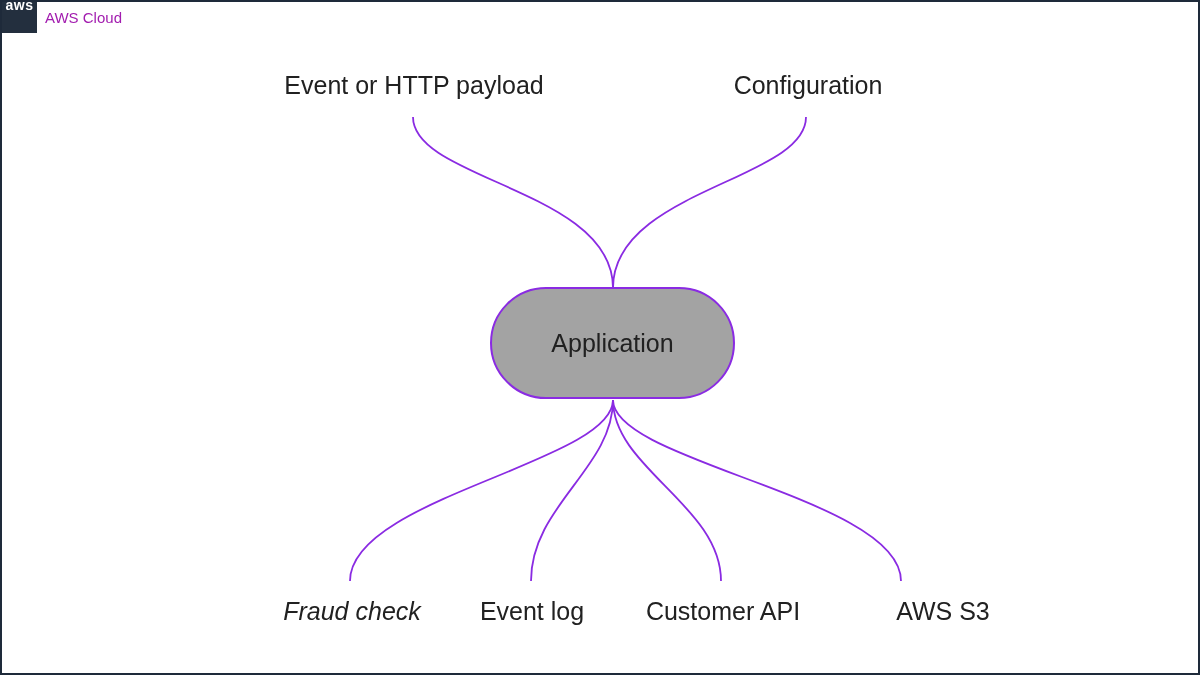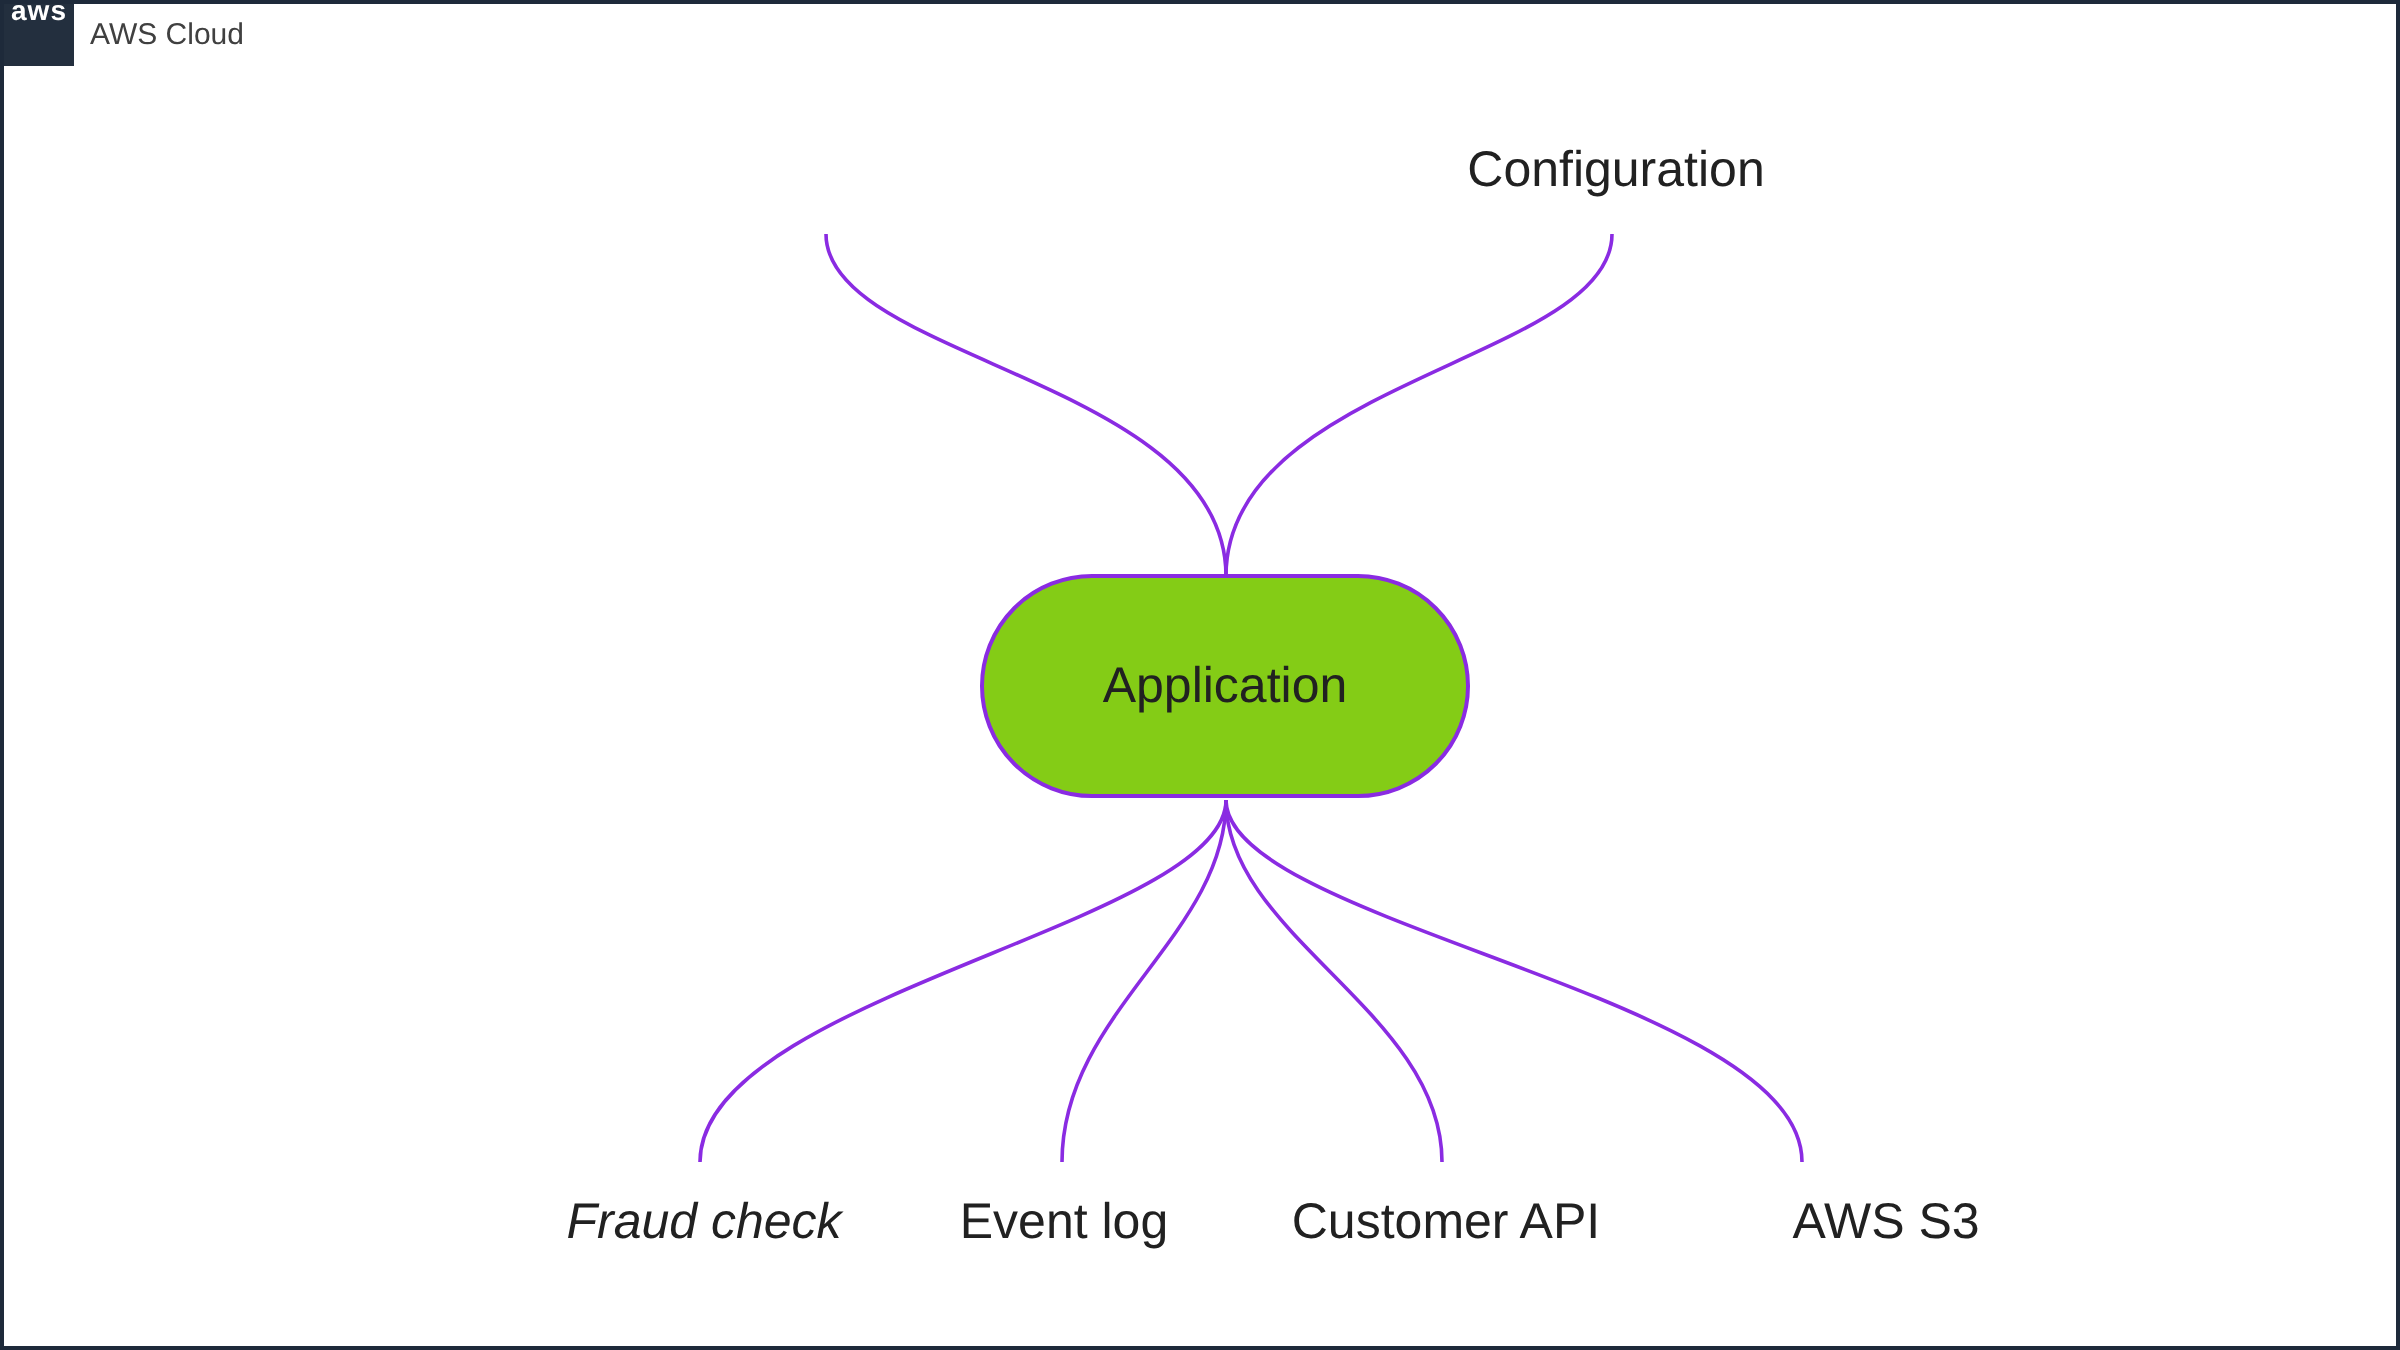--- a/index.html
+++ b/index.html
@@ -30,33 +30,33 @@
     gap:24px;
   }
   .logo-badge .aws-word{
     color:var(--logo-fg);
     font-size:14px;line-height:13px;
     font-weight:bold;
     letter-spacing:0.5px;
   }
   .cloud-label{
     position:absolute;left:43px;top:7px;
-    font-size:15px;color:#404040;
+    font-size:15px;color:#a21caf;
     z-index:3;
   }
   .edge-layer{position:absolute;left:0;top:0;width:1196px;height:671px;}
   .edge{fill:none;stroke:var(--edge);stroke-width:1.8;}
   .app-node{
     position:absolute;
     left:488px;top:285px;
     width:245px;height:112px;
     box-sizing:border-box;
     border:2px solid var(--edge);
     border-radius:56px;
-    background:#84cc16;
+    background:#a3a3a3;
     display:flex;align-items:center;justify-content:center;
     font-size:25px;
   }
   .diagram-label{
     position:absolute;
     transform:translateX(-50%);
     font-size:25px;
     white-space:nowrap;
   }
   .lbl-top{top:69px;}
@@ -78,20 +78,21 @@
 
   <svg class="edge-layer" viewBox="0 0 1196 671" aria-hidden="true">
     <path class="edge" d="M411,115 C411,178 611,188 611,286"></path>
     <path class="edge" d="M804,115 C804,178 611,188 611,286"></path>
     <path class="edge" d="M611,398 C611,460 348,496 348,579"></path>
     <path class="edge" d="M611,398 C611,466 529,504 529,579"></path>
     <path class="edge" d="M611,398 C611,466 719,504 719,579"></path>
     <path class="edge" d="M611,398 C611,460 899,496 899,579"></path>
   </svg>
 
+  <div class="diagram-label lbl-top" style="left:412px;">Event or HTTP payload</div>
   <div class="diagram-label lbl-top" style="left:806px;text-align:right;">Configuration</div>
 
   <div class="app-node">
     <span>Application</span>
   </div>
 
   <div class="diagram-label lbl-bottom" style="left:350px;font-style:italic;">Fraud check</div>
   <div class="diagram-label lbl-bottom" style="left:530px;">Event log</div>
   <div class="diagram-label lbl-bottom" style="left:721px;">Customer API</div>
   <div class="diagram-label lbl-bottom" style="left:901px;margin-left:40px;">AWS S3</div>

